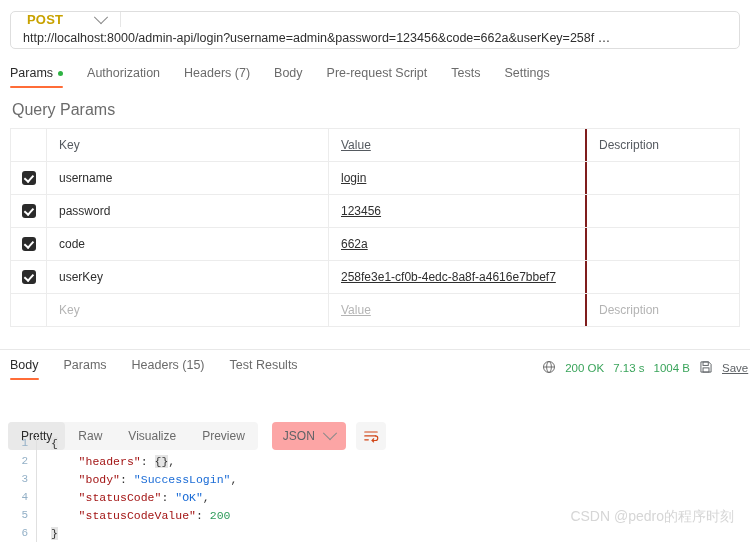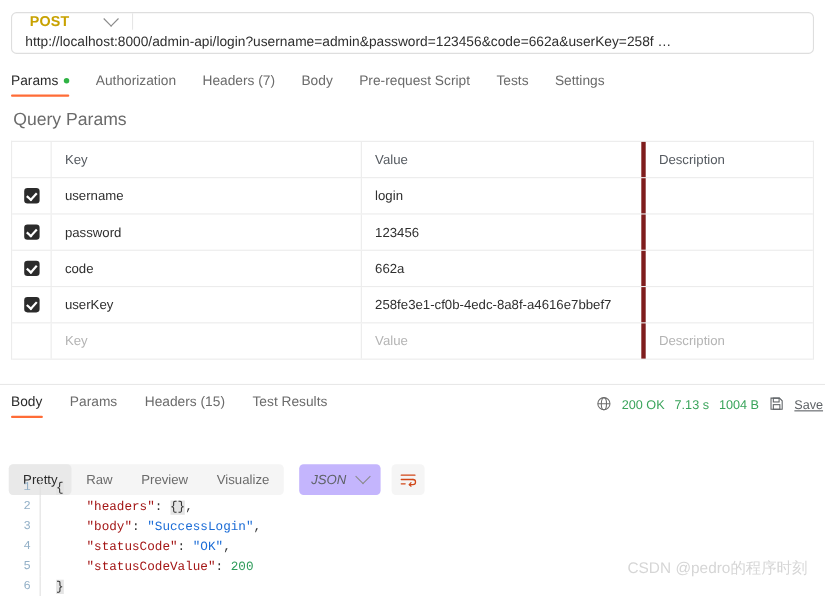--- a/index.html
+++ b/index.html
@@ -146,24 +146,25 @@
     overflow: hidden;
     white-space: nowrap;
   }
   .c-val {
     width: 258px;
     min-width: 258px;
     height: 100%;
     display: flex;
     align-items: center;
     padding-left: 12px;
-    border-right: 4px solid #7f1d1d;
-    box-sizing: border-box;
-    overflow: hidden;
-    white-space: nowrap;
+    border-right: 2px solid #7f1d1d;
+    box-sizing: border-box;
+    overflow: hidden;
+    white-space: nowrap;
+    text-decoration: underline;
   }
   .c-desc {
     flex: 1;
     height: 100%;
     display: flex;
     align-items: center;
     padding-left: 12px;
     box-sizing: border-box;
     overflow: hidden;
     white-space: nowrap;
@@ -299,27 +300,26 @@
     white-space: nowrap;
   }
   .fmt.active {
     color: #2b2b2b;
     background: #e9e9e9;
   }
   #json-select {
     display: flex;
     align-items: center;
     gap: 10px;
-    background: #c4b5fd;
+    background: #fca5a5;
     border-radius: 4px;
     height: 28px;
     padding: 0 11px;
     margin-left: 6px;
     cursor: pointer;
-    font-style: italic;
   }
   #json-label {
     font-size: 12px;
     color: #5e6266;
   }
   #wrap-btn {
     width: 30px;
     height: 28px;
     background: #f5f5f5;
     border-radius: 4px;
@@ -497,22 +497,22 @@
       </svg>
     </span>
     <span id="save-text">Save</span>
   </div>
 </div>
 
 <div id="resp-toolbar">
   <div id="fmt-group">
       <div class="fmt active">Pretty</div>
       <div class="fmt">Raw</div>
+      <div class="fmt">Visualize</div>
       <div class="fmt">Preview</div>
-      <div class="fmt">Visualize</div>
     </div>
   <div id="json-select">
     <span id="json-label">JSON</span>
     <span class="chev"></span>
   </div>
   <div id="wrap-btn">
     <svg width="16" height="14" viewBox="0 0 18 15" fill="none" stroke="#d14718" stroke-width="1.3" stroke-linecap="round">
       <line x1="2" y1="3" x2="16" y2="3"></line>
       <line x1="2" y1="7.4" x2="14" y2="7.4"></line>
       <path d="M14 7.4 a2.6 2.6 0 0 1 0 5.2 H10.5"></path>

